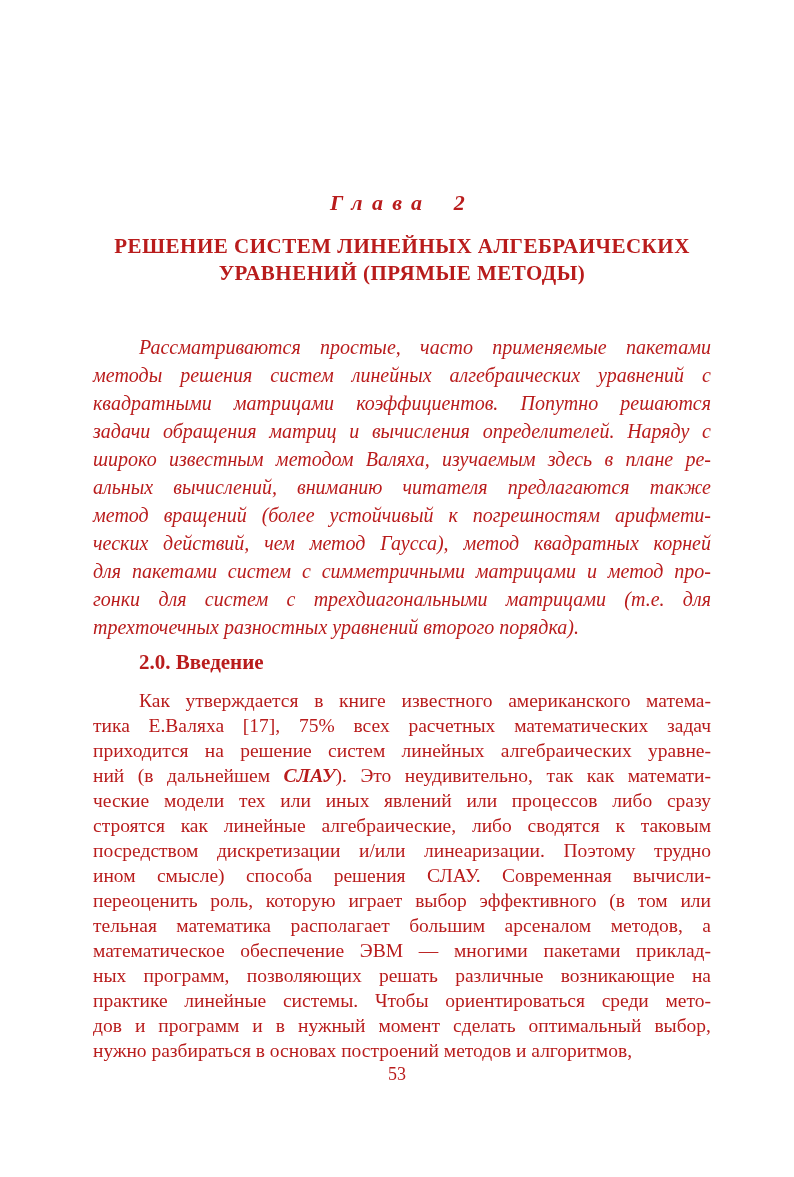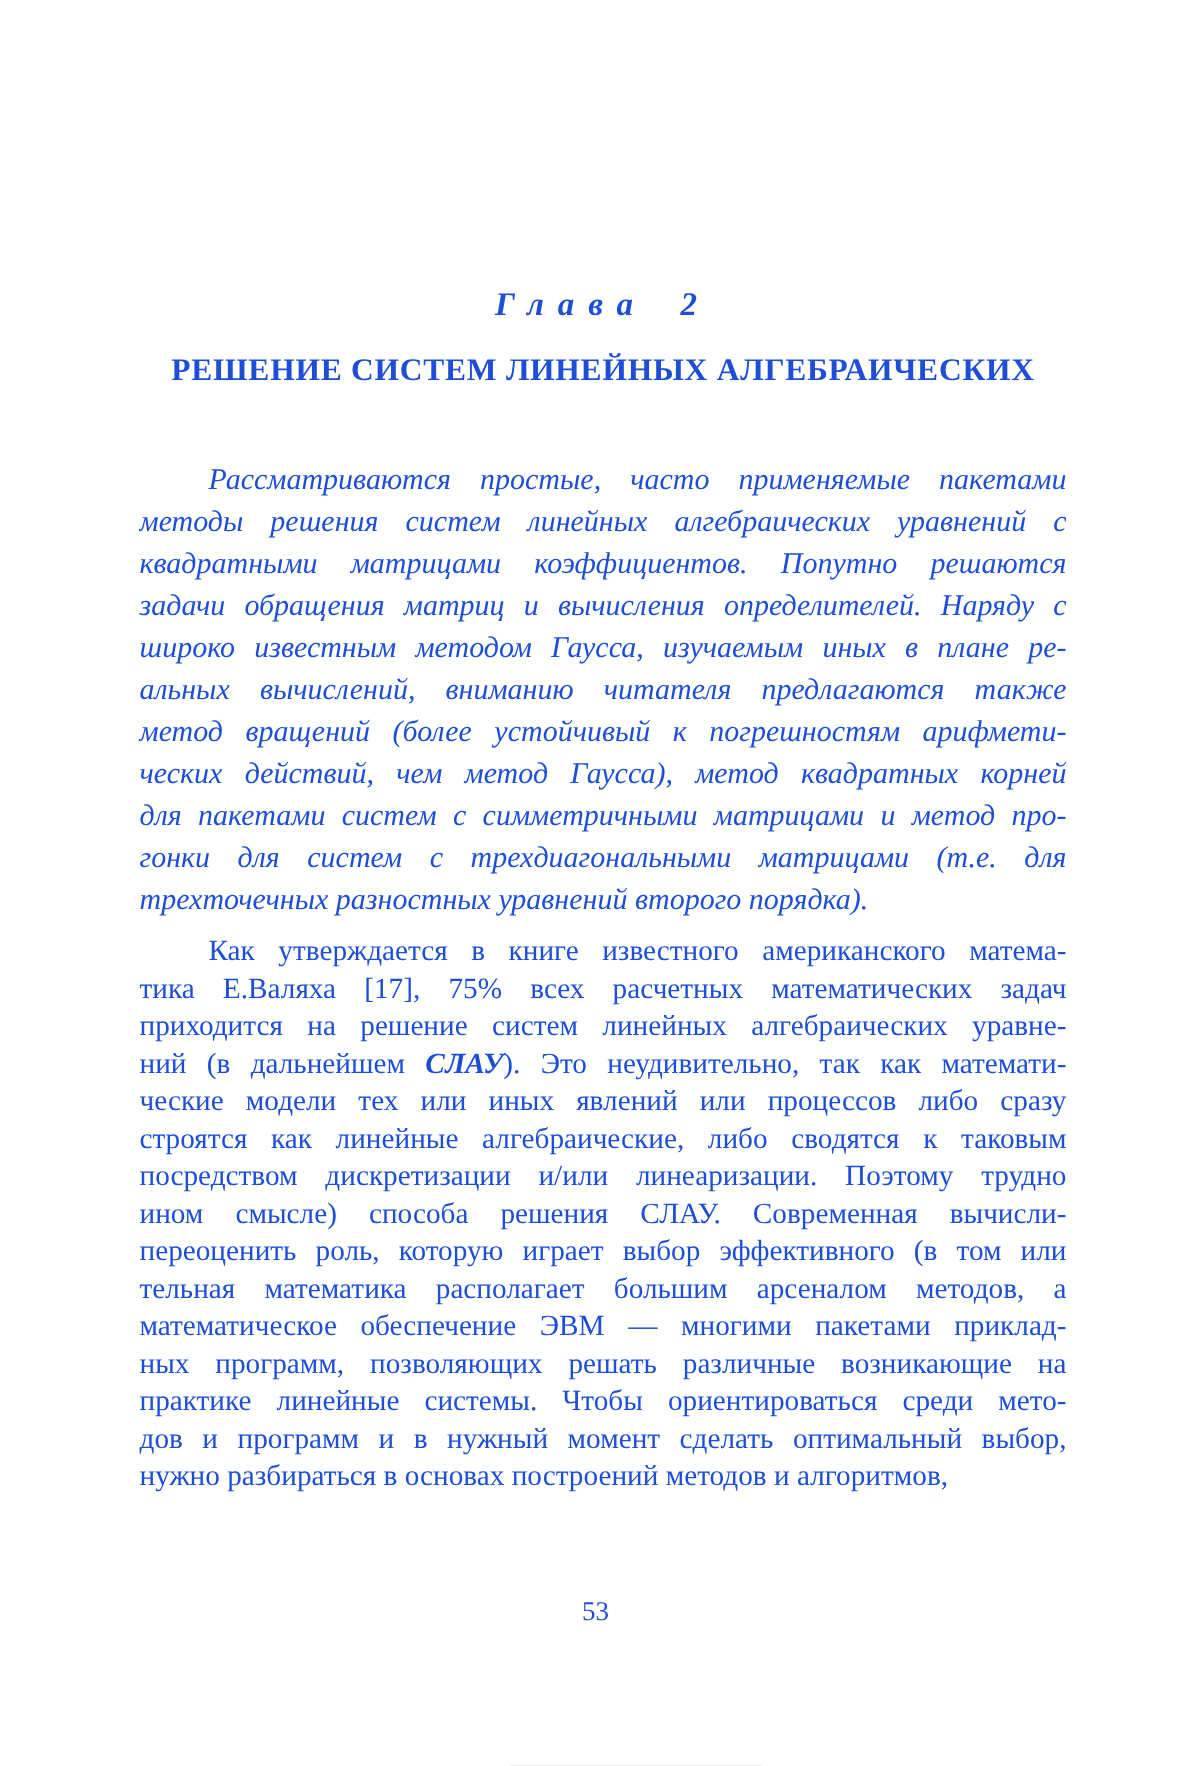--- a/index.html
+++ b/index.html
@@ -3,21 +3,21 @@
 <meta charset="utf-8">
 <style>
   * { margin: 0; padding: 0; box-sizing: border-box; }
   html, body { background: #e8e8e8; }
   .scan-page {
     position: relative;
     width: 794px;
     height: 1177px;
     margin: 0 auto;
     background: #ffffff;
-    color: #1d4ed8;
+    color: #b91c1c;
     font-family: "Liberation Serif", "DejaVu Serif", serif;
     overflow: hidden;
   }
   .text-block {
     position: absolute;
     left: 93px;
     top: 0;
     width: 618px;
   }
   .chapter-label {
@@ -78,36 +78,38 @@
 </head>
 <body>
 
 <div class="scan-page">
   <div class="text-block">
 
     <div class="chapter-label">Глава 2</div>
 
     <div class="chapter-title">
         <div class="line">РЕШЕНИЕ СИСТЕМ ЛИНЕЙНЫХ АЛГЕБРАИЧЕСКИХ</div>
+        <div class="line last">УРАВНЕНИЙ (ПРЯМЫЕ МЕТОДЫ)</div>
       </div>
 
     <div class="abstract para">
         <div class="line">Рассматриваются простые, часто применяемые пакетами</div>
         <div class="line">методы решения систем линейных алгебраических уравнений с</div>
         <div class="line">квадратными матрицами коэффициентов. Попутно решаются</div>
         <div class="line">задачи обращения матриц и вычисления определителей. Наряду с</div>
-        <div class="line">широко известным методом Гаусса, изучаемым иных в плане ре-</div>
+        <div class="line">широко известным методом Валяха, изучаемым здесь в плане ре-</div>
         <div class="line">альных вычислений, вниманию читателя предлагаются также</div>
         <div class="line">метод вращений (более устойчивый к погрешностям арифмети-</div>
         <div class="line">ческих действий, чем метод Гаусса), метод квадратных корней</div>
         <div class="line">для пакетами систем с симметричными матрицами и метод про-</div>
         <div class="line">гонки для систем с трехдиагональными матрицами (т.е. для</div>
         <div class="line last">трехточечных разностных уравнений второго порядка).</div>
       </div>
 
+    <div class="section-heading">2.0. Введение</div>
 
     <div class="intro para">
         <div class="line">Как утверждается в книге известного американского матема-</div>
         <div class="line">тика Е.Валяха [17], 75% всех расчетных математических задач</div>
         <div class="line">приходится на решение систем линейных алгебраических уравне-</div>
         <div class="line">ний (в дальнейшем <b><i>СЛАУ</i></b>). Это неудивительно, так как математи-</div>
         <div class="line">ческие модели тех или иных явлений или процессов либо сразу</div>
         <div class="line">строятся как линейные алгебраические, либо сводятся к таковым</div>
         <div class="line">посредством дискретизации и/или линеаризации. Поэтому трудно</div>
         <div class="line">ином смысле) способа решения СЛАУ. Современная вычисли-</div>

